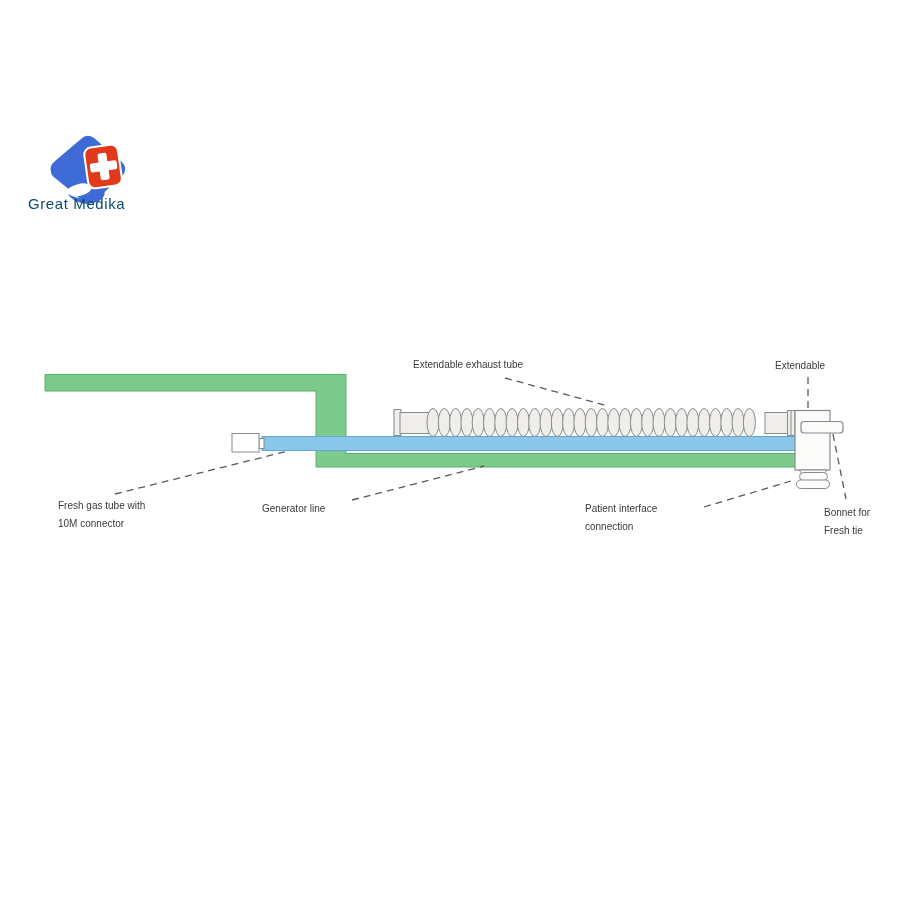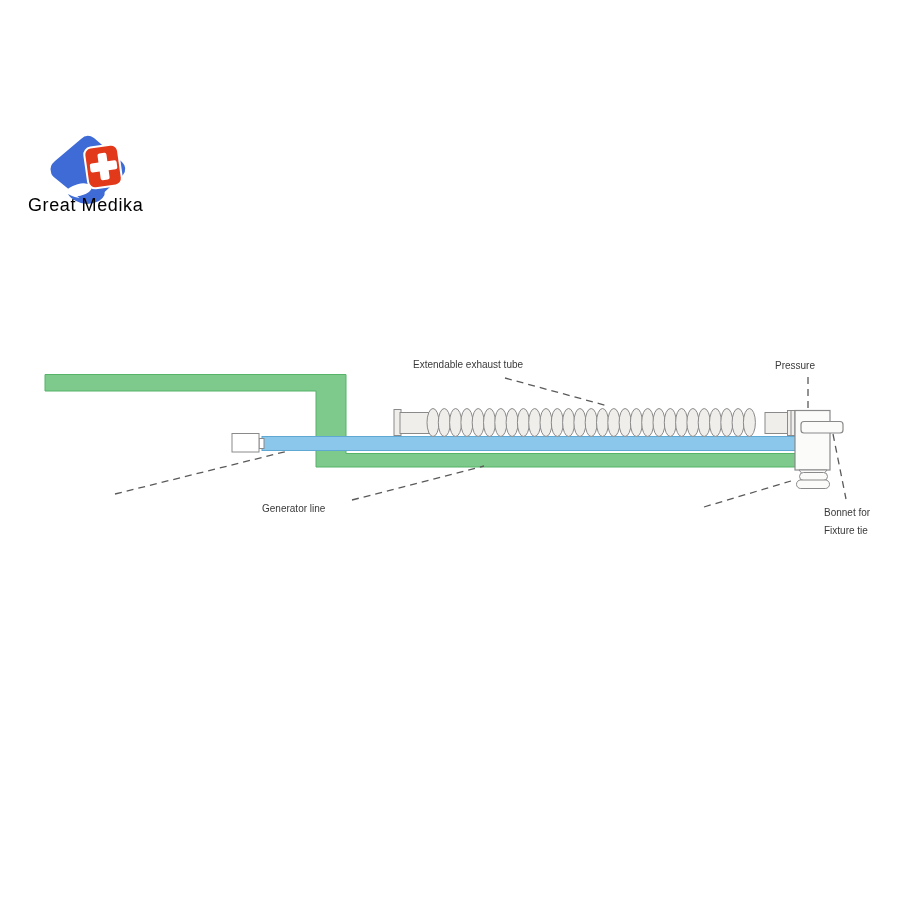--- a/index.html
+++ b/index.html
@@ -1,22 +1,22 @@
 <!DOCTYPE html>
 <html style="--green: #7ECA8C; --green-edge: #55B468; --blue: #8AC7EA; --blue-edge: #5FA8D3; --tube-fill: #F0EEEB; --tube-stroke: #8A8A8A; --gen-fill: #FBFBFA; --leader: #5A5A5A; --label-text: #3A3A3A; --logo-blue: #3E6BD6; --logo-red: #E2391B; --logo-cross: #FFFFFF;"><head>
 <meta charset="utf-8">
 <style>
   html,body{margin:0;padding:0;background:#ffffff;}
   body{width:900px;height:900px;position:relative;overflow:hidden;
        font-family:"Liberation Sans",sans-serif;}
   .stage{position:absolute;inset:0;width:900px;height:900px;}
   svg.diagram{position:absolute;left:0;top:0;}
   .lbl{position:absolute;font-size:10px;color:var(--label-text);line-height:18px;white-space:nowrap;}
-  .brand-name{position:absolute;left:28px;top:195px;font-size:18px;letter-spacing:0.6px;
-              color:#000000;white-space:nowrap;}
+  .brand-name{position:absolute;left:28px;top:195px;font-size:15px;letter-spacing:0.6px;
+              color:#0c4a6e;white-space:nowrap;}
 </style>
 </head>
 <body>
 
 <div class="stage">
 
   <svg class="diagram" width="900" height="900" viewBox="0 0 900 900">
 
     <g>
       <path style="fill:var(--logo-blue)" d="M51,172 Q49,166 55,161 L81,139 Q87,133 94,138 L122,162 Q128,168 123,175 L97,199 Q89,206 82,200 L55,178 Q51,175 51,172 Z"></path>
@@ -92,24 +92,32 @@
       <path d="M352,500 L484,466"></path>
       <path d="M704,507 L791,481"></path>
       <path d="M833,434 L846,499"></path>
     </g>
   </svg>
 
   <div class="brand-name">Great Medika</div>
 
   <div class="lbl" style="left:413px;top:356px">Extendable exhaust tube</div>
 
-  <div class="lbl" style="left:775px;top:357px">Pressure</div>
+  <div class="lbl" style="left:775px;top:357px">Extendable</div>
 
+  <div class="lbl" style="left:58px;top:497px">
+    <div>Fresh gas tube with</div>
+    <div>10M connector</div>
+  </div>
 
   <div class="lbl" style="left:262px;top:500px">Generator line</div>
 
+  <div class="lbl" style="left:585px;top:500px">
+    <div>Patient interface</div>
+    <div>connection</div>
+  </div>
 
   <div class="lbl" style="left:824px;top:504px">
     <div>Bonnet for</div>
-    <div>Fixture tie</div>
+    <div>Fresh tie</div>
   </div>
 
 </div>
 
 </body></html>

